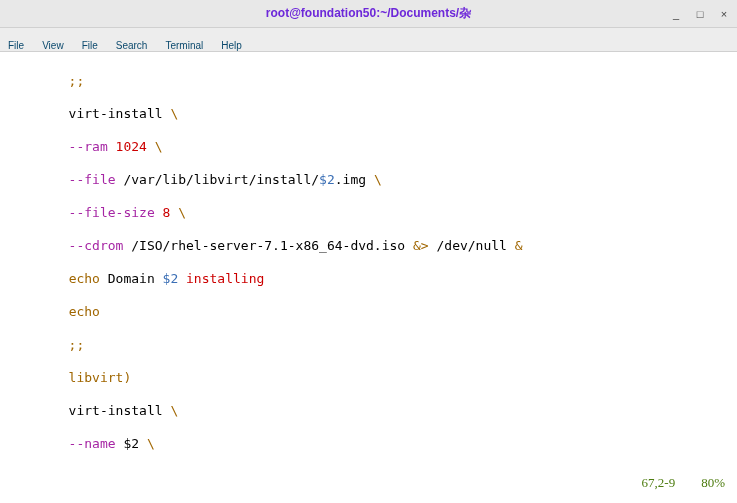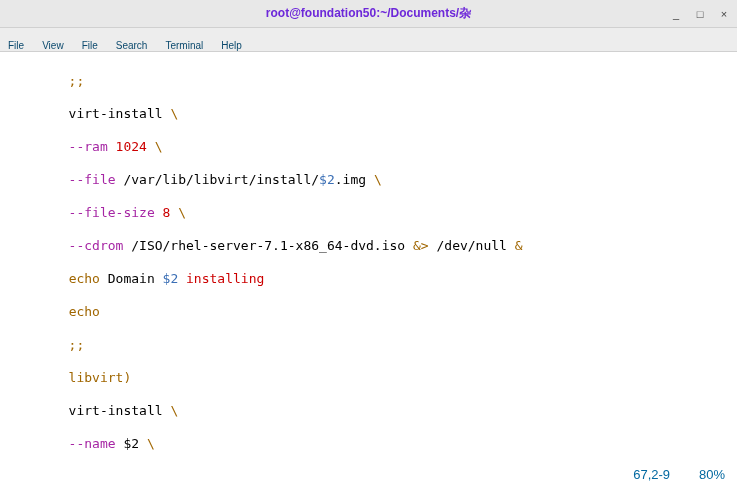--- a/index.html
+++ b/index.html
@@ -69,24 +69,24 @@
     white-space: pre;
     overflow: hidden;
   }
   .line { white-space: pre; }
   .c-red { color: #cc0000; }
   .c-brown { color: #a06600; }
   .c-magenta { color: #a626a4; }
   .c-blue { color: #3b6fb5; }
   .status {
     position: absolute;
-    bottom: 20px;
+    bottom: 12px;
     right: 12px;
-    color: #0369a1;
-    font-family: Liberation Sans, sans-serif;
+    color: #4d7c0f;
+    font-family: Liberation Serif, serif;
   }
 </style>
 </head>
 <body>
 
 <div class="titlebar">
   <span class="title">root@foundation50:~/Documents/杂</span>
   <div class="win-controls">
     <span class="win-btn">_</span>
     <span class="win-btn">□</span>

